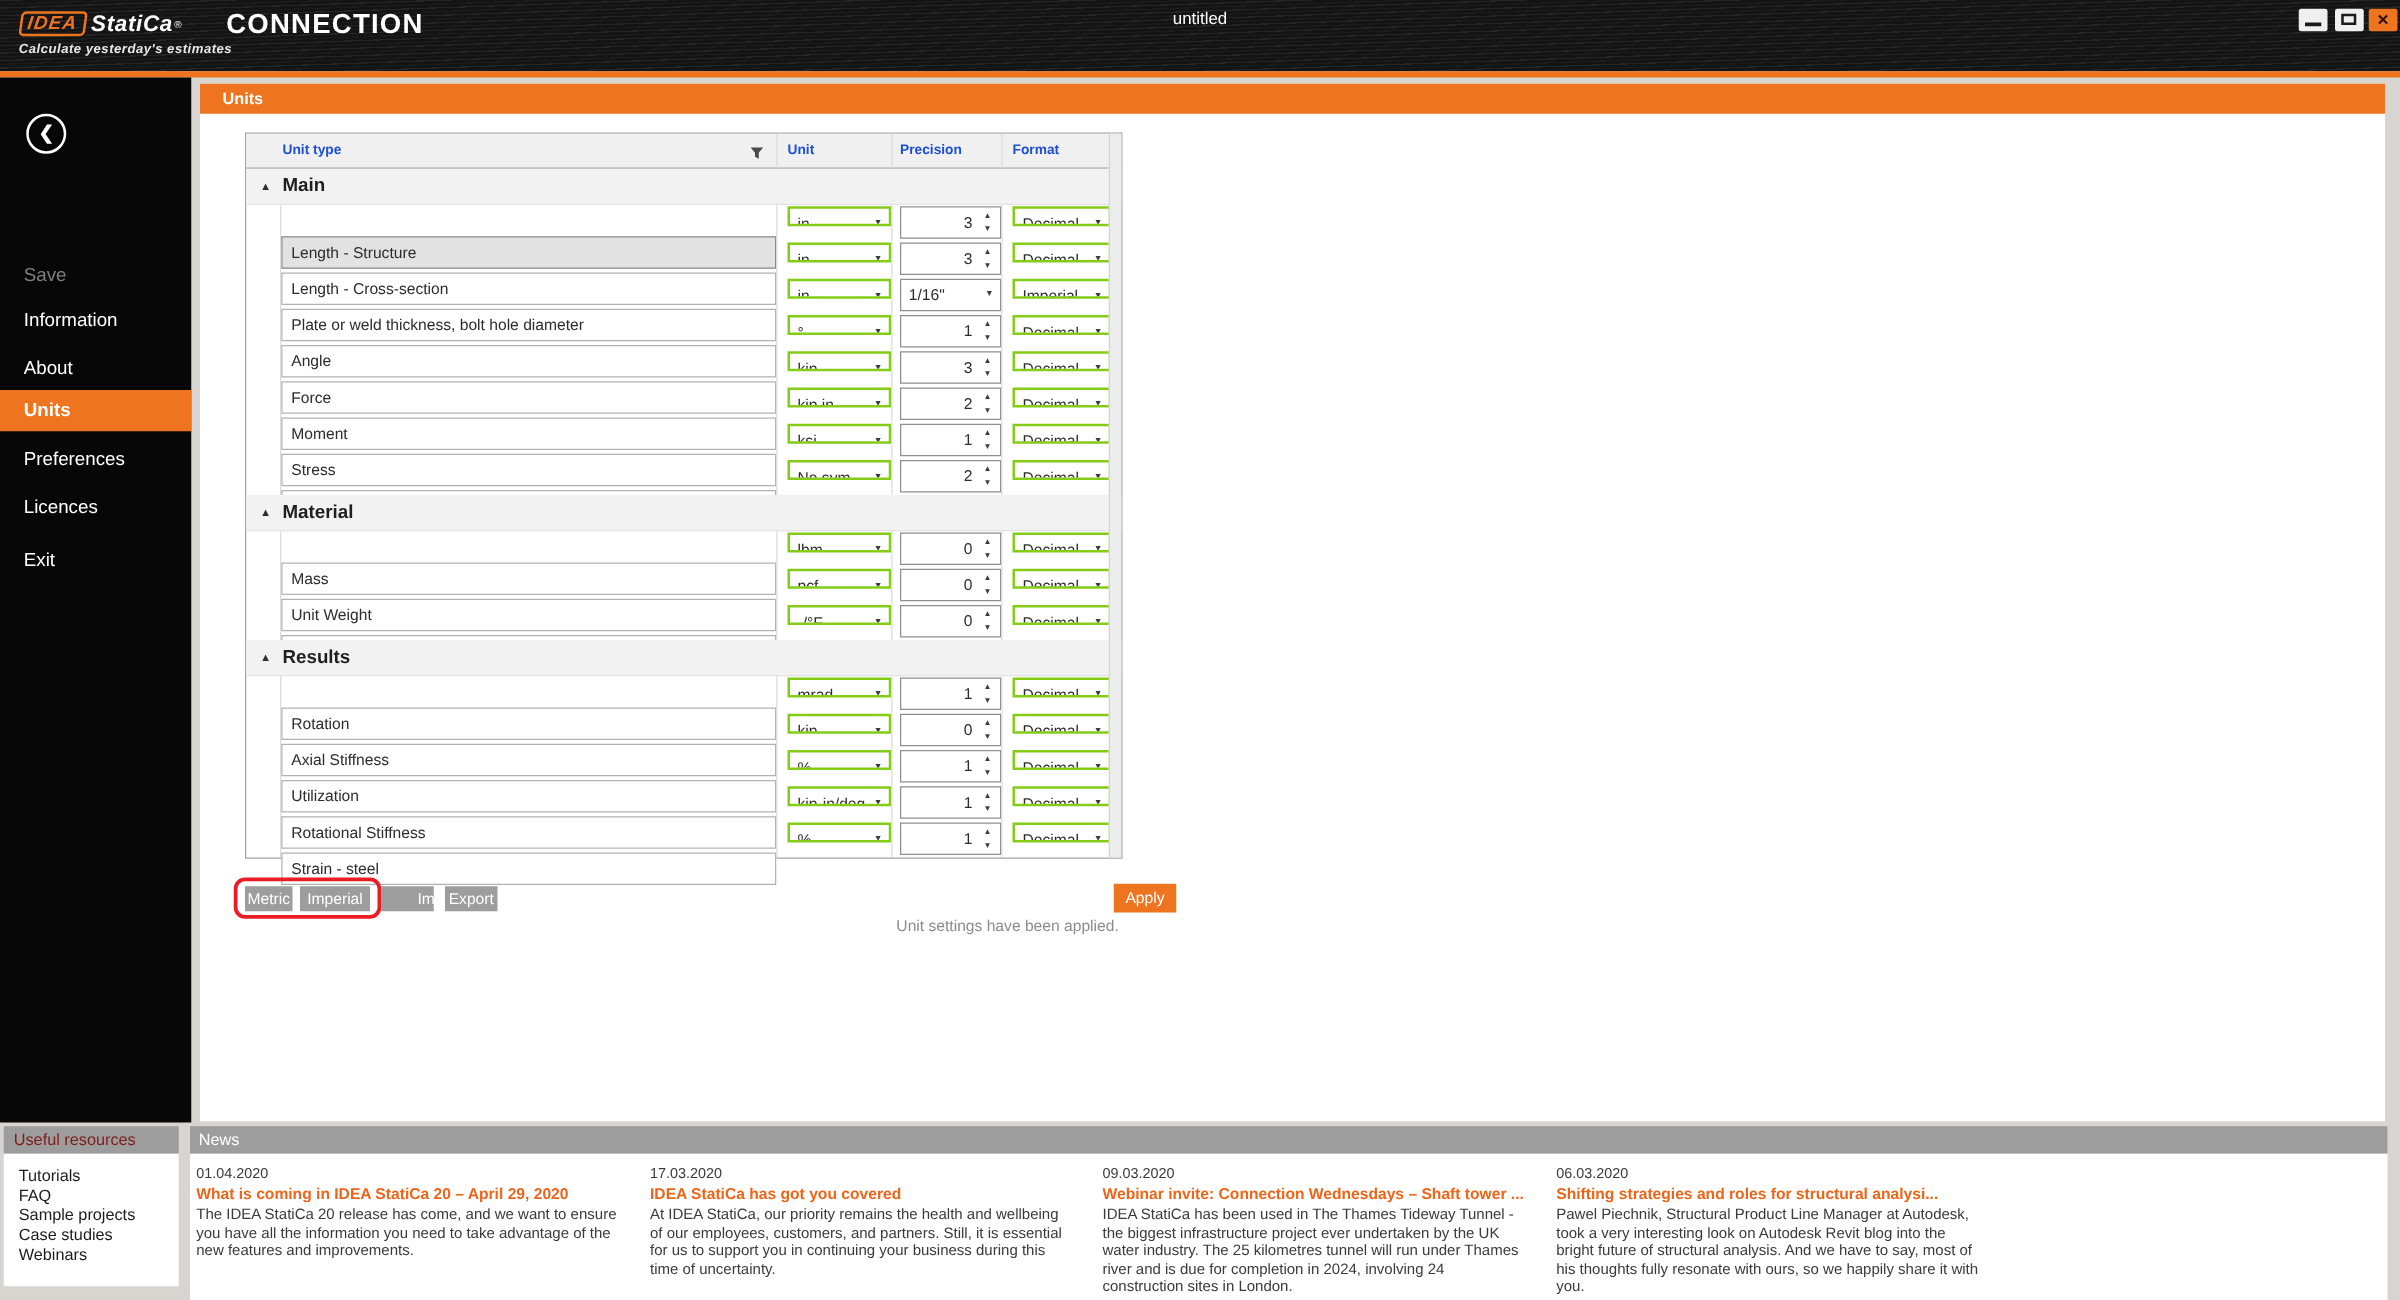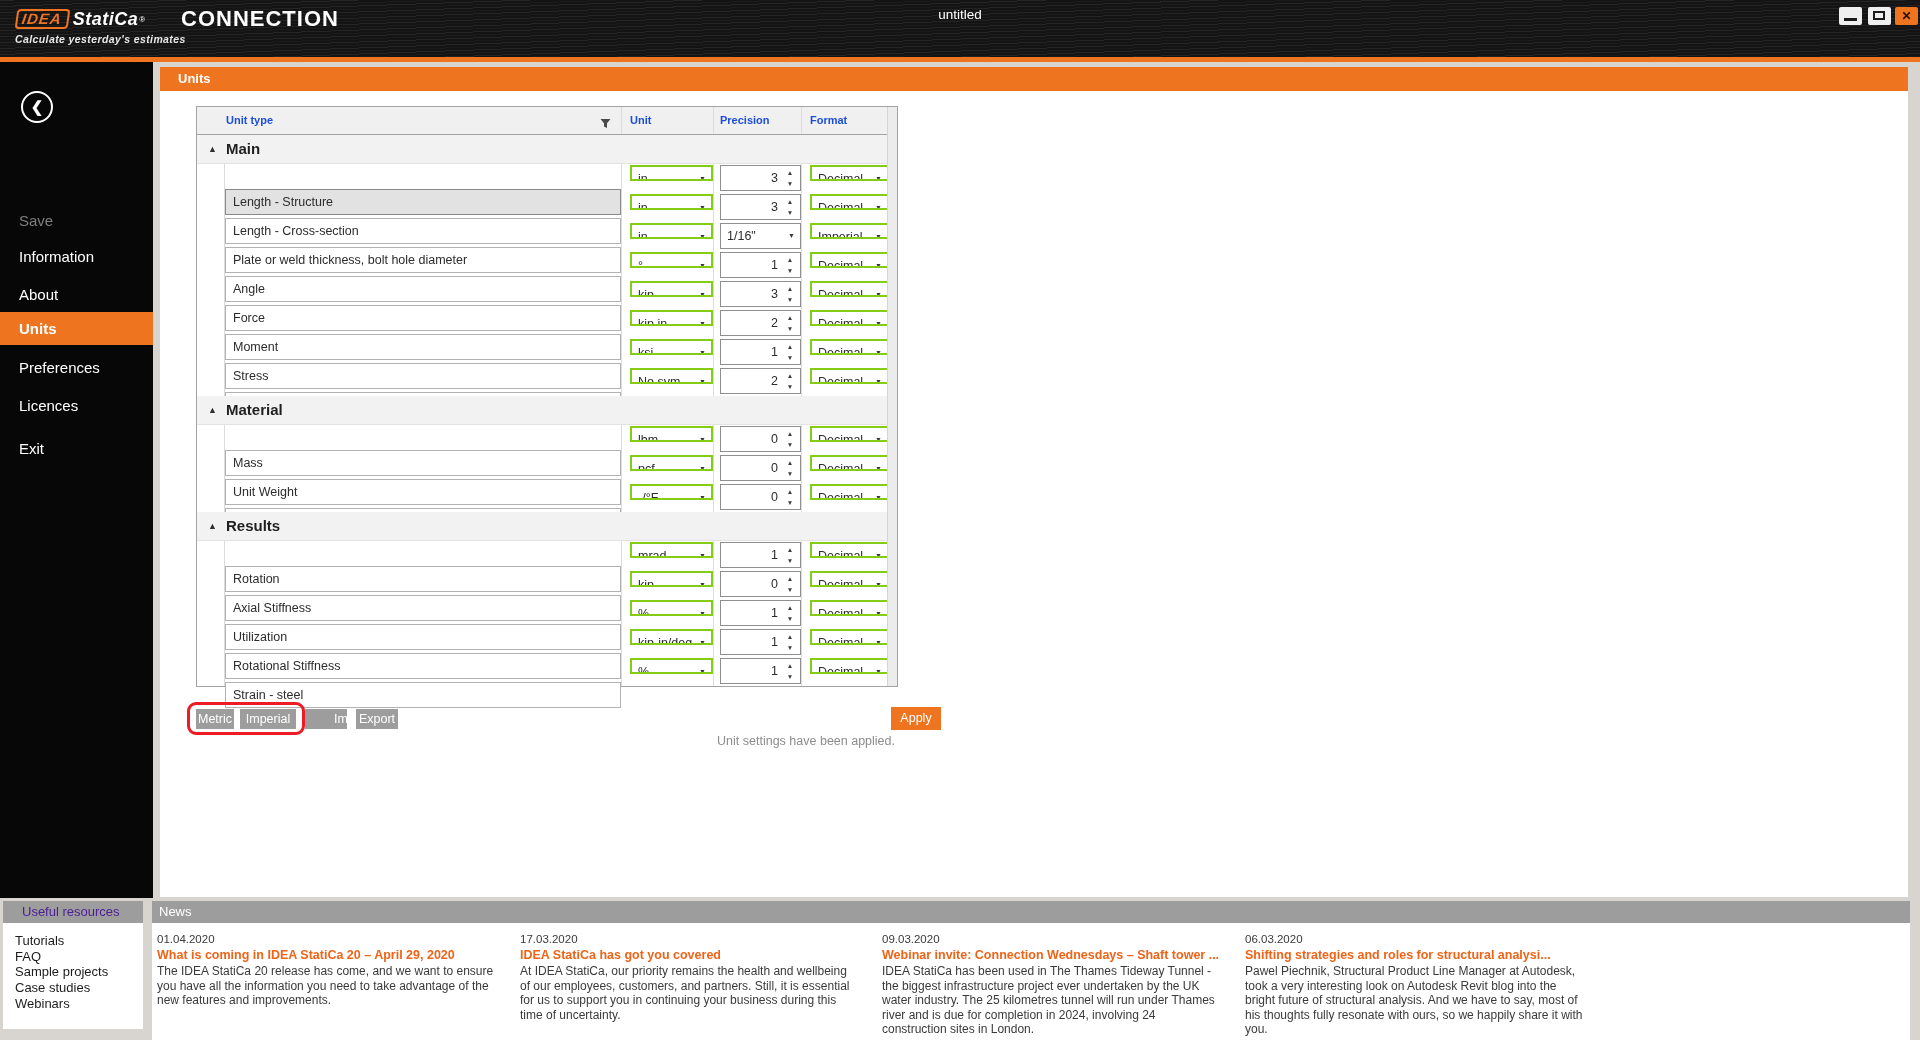--- a/index.html
+++ b/index.html
@@ -86,21 +86,21 @@
   .spin .val { position:absolute; left:0; right:22px; top:0; line-height:24px; text-align:right; }
   .spin .arrows { position:absolute; right:3px; top:1px; width:14px; height:22px; }
   .spin .arrows span { display:block; height:11px; line-height:11px; text-align:center; font-size:6.5px; color:#3c3c3c; }
   .spin.dd-style .val { text-align:left; padding-left:6px; right:18px; }
   
   .metric-outline { position:absolute; left:187px; top:702px; width:118px; height:33px; border:3px solid #ed1c24; border-radius:9px; }
   .gbtn { position:absolute; top:709px; height:20px; background:#9d9d9d; color:#fff; font-size:12.5px; line-height:20px; text-align:center; }
   .apply-btn { position:absolute; left:846px; top:707px; width:50px; height:23px; background:#ee7420; color:#fff; font-size:12.5px; line-height:23px; text-align:center;margin-left:45px; }
   .status-msg { position:absolute; right:1025px; top:734px; color:#8c8c8c; font-size:12.5px; }
   
-  .res-head { position:absolute; left:3px; top:901px; width:140px; height:22px; background:#9d9d9d; color:#4c1d95; font-size:13px; line-height:22px; padding-left:19px; }
+  .res-head { position:absolute; left:3px; top:901px; width:140px; height:22px; background:#9d9d9d; color:#7f1d1d; font-size:13px; line-height:22px; padding-left:8px; }
   .res-body { position:absolute; left:3px; top:923px; width:140px; height:106px; background:#fff; padding:10px 0 0 12px; }
   .res-link { font-size:13px; color:#1c1c1c; line-height:15.7px; }
   .news-head { position:absolute; left:152px; top:901px; width:1758px; height:22px; background:#9d9d9d; color:#fff; font-size:13px; line-height:22px; padding-left:7px; }
   .news-body { position:absolute; left:152px; top:923px; width:1758px; height:117px; background:#fff; }
   .news-item { position:absolute; top:10px; width:340px; }
   .news-date { font-size:11.5px; color:#3a3a3a; margin-bottom:3px; }
   .news-title { font-size:12.5px; font-weight:bold; color:#ee6418; margin-bottom:2px; white-space:nowrap; overflow:hidden; }
   .news-text { font-size:12px; color:#3a3a3a; line-height:14.6px; }
 </style>
 </head>

